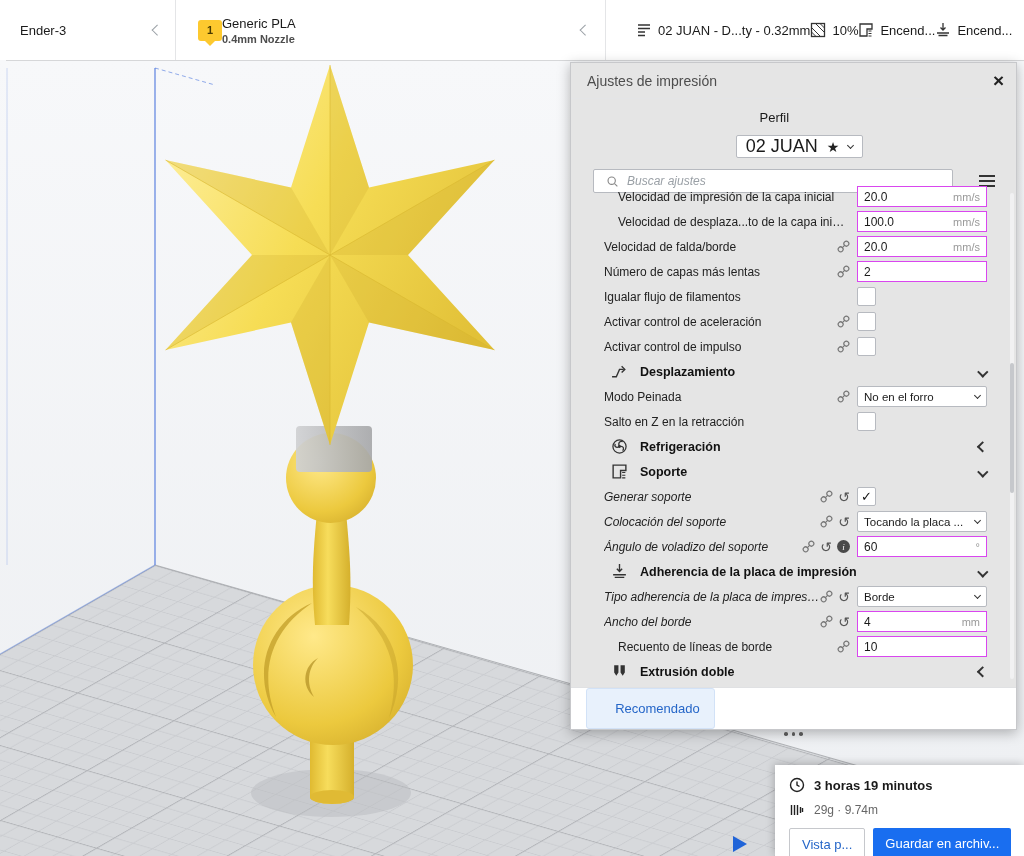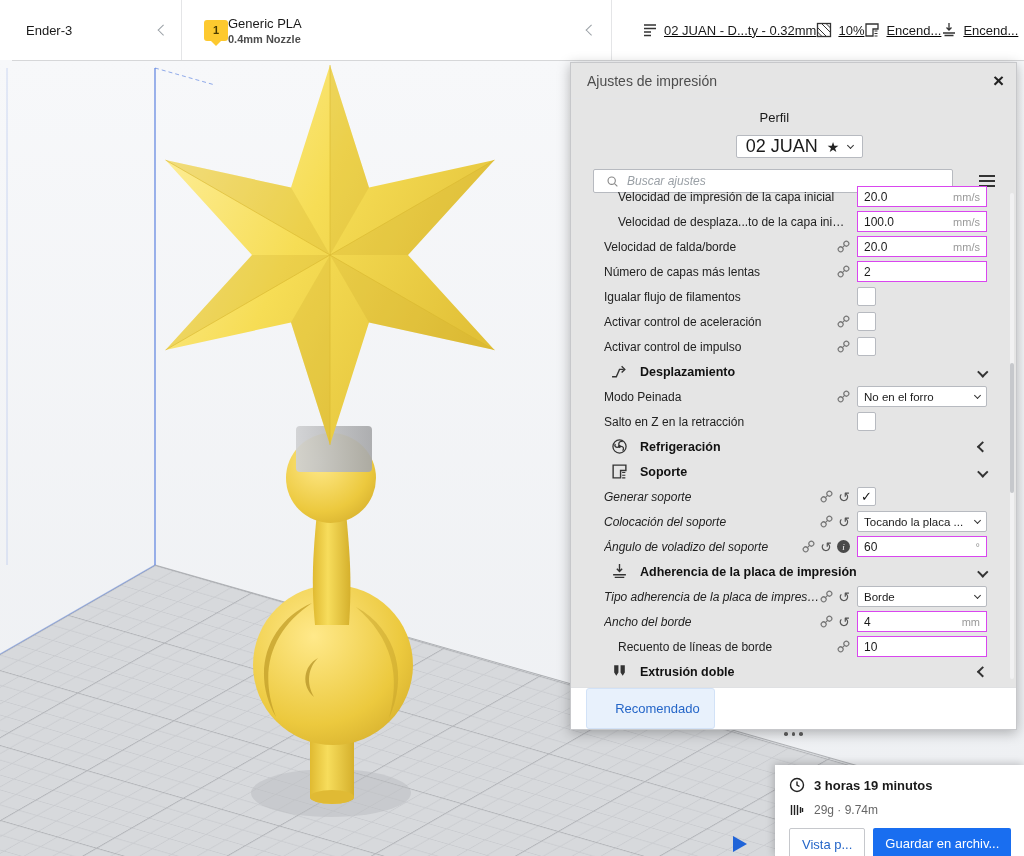--- a/index.html
+++ b/index.html
@@ -1,34 +1,34 @@
 <!DOCTYPE html>
 <html><head>
 <meta charset="utf-8">
 <style>
   html,body{margin:0;padding:0;overflow:hidden;}
   body{width:1024px;height:856px;position:relative;background:#fff;
        font-family:"Liberation Sans", sans-serif;-webkit-font-smoothing:antialiased;}
 
   
-  .topbar{position:absolute;top:0;left:12px;right:0;height:60px;background:#fff;
+  .topbar{position:absolute;top:0;left:6px;right:0;height:60px;background:#fff;
           border-bottom:1px solid #d6d7d9;z-index:20;display:flex;}
   .tb-sec{display:flex;align-items:center;box-sizing:border-box;}
   .tb-printer{width:170px;border-right:1px solid #e4e5e7;padding:0 14px;justify-content:space-between;}
   .tb-name{font-size:13px;color:#1a1a1a;}
   .tb-material{width:430px;border-right:1px solid #e4e5e7;padding:0 16px;}
   .mat-badge{width:24px;height:21px;background:#fdc92f;border-radius:3px;position:relative;
              display:flex;align-items:center;justify-content:center;
              font-size:11px;font-weight:bold;color:#4a3b00;margin-left:6px;}
   .mat-badge::after{content:"";position:absolute;bottom:-5px;left:50%;transform:translateX(-50%);
              border:5px solid transparent;border-top:5px solid #fdc92f;border-bottom:0;}
   .mat-texts{display:flex;flex-direction:column;gap:2px;}
   .mat-name{font-size:13px;color:#1a1a1a;}
   .mat-noz{font-size:11px;color:#4d4d4d;font-weight:bold;}
-  .tb-summary{flex:1;padding:0 0 0 30px;gap:0;text-decoration:underline;}
+  .tb-summary{flex:1;padding:0 0 0 30px;gap:0;}
   .sum-item{display:flex;align-items:center;gap:6px;}
   .sum-label{font-size:13px;color:#1a1a1a;white-space:nowrap;}
   .tbicon{width:16px;height:16px;display:inline-flex;}
   .tbicon svg{width:100%;height:100%;}
 
   
   .chv{display:inline-block;border:solid #333;border-width:0 2px 2px 0;padding:2.8px;}
   .chv-down{transform:rotate(45deg);}
   .chv-left{transform:rotate(135deg);}
   .chv.sm{padding:2px;border-width:0 1.5px 1.5px 0;margin-top:-2px;}

